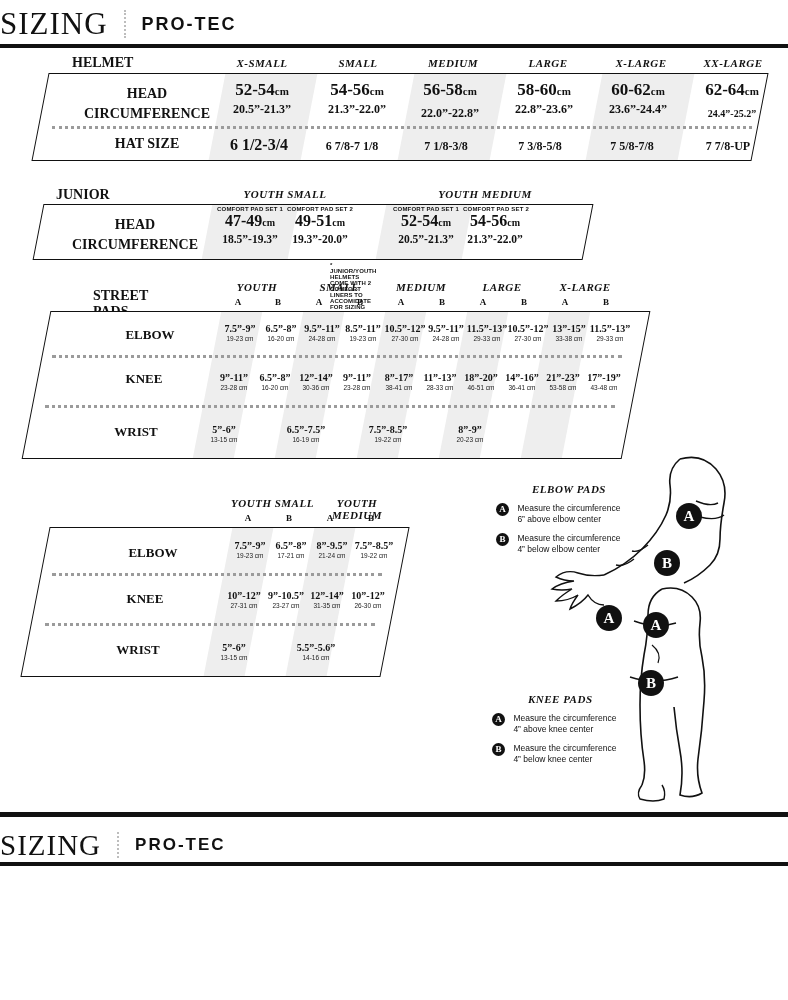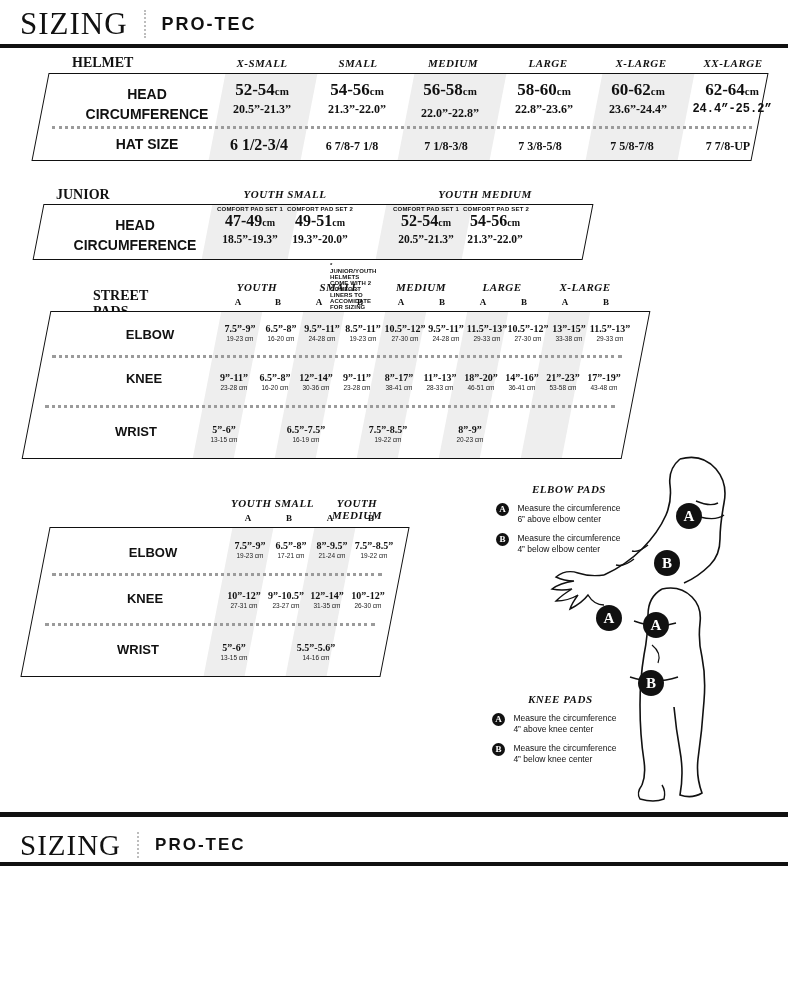--- a/index.html
+++ b/index.html
@@ -13,21 +13,20 @@
     position: relative;
     overflow: hidden;
   }
 
   
   .brandbar {
     position: absolute;
     left: 0; right: 0;
     display: flex;
     align-items: center;
-    padding-left: 20px;
   }
   .brandbar .sizing {
     font-family: "Liberation Serif", serif;
     letter-spacing: 1px;
   }
   .brandbar .divider {
     width: 0; border-left: 2px dotted #bdbdbd;
     margin: 0 16px;
   }
   .brandbar .protec {
@@ -65,21 +64,21 @@
     background: #eeeeee;
     transform: skewX(-11deg);
   }
   .dotrow {
     position: absolute;
     border-top: 3px dotted #9b9b9b;
     height: 0;
   }
   .rowlabel {
     position: absolute;
-    font-family: Liberation Sans, sans-serif;
+    font-family: Liberation Serif, serif;
     font-weight: bold;
     text-align: center;
   }
   .colhead {
     position: absolute;
     font-family: "Liberation Serif", serif;
     font-style: italic;
     font-weight: bold;
     text-align: center;
     font-size: 11px;
@@ -227,21 +226,21 @@
   <div class="cell" style="left:500px; top:80px; width:88px;">
     <div><span class="big" style="font-size:17px;">58-60</span><span class="unit" style="font-size:11px;">cm</span></div>
     <div class="sub" style="font-size:12px; margin-top:2px;">22.8”-23.6”</div>
   </div>
   <div class="cell" style="left:594px; top:80px; width:88px;">
     <div><span class="big" style="font-size:17px;">60-62</span><span class="unit" style="font-size:11px;">cm</span></div>
     <div class="sub" style="font-size:12px; margin-top:2px;">23.6”-24.4”</div>
   </div>
   <div class="cell" style="left:686px; top:80px; width:92px;">
     <div><span class="big" style="font-size:17px;">62-64</span><span class="unit" style="font-size:11px;">cm</span></div>
-    <div class="sub" style="font-size:12px; margin-top:2px;font-family:Liberation Mono, monospace;">24.4”-25.2”</div>
+    <div class="sub" style="font-size:10px; margin-top:8px;">24.4”-25.2”</div>
   </div>
 
   <div class="cell" style="left:215px; top:136px; width:88px;"><span class="sub" style="font-size:16px;">6 1/2-3/4</span></div>
   <div class="cell" style="left:308px; top:136px; width:88px;"><span class="sub" style="font-size:12px;">6 7/8-7 1/8</span></div>
   <div class="cell" style="left:402px; top:136px; width:88px;"><span class="sub" style="font-size:12px;">7 1/8-3/8</span></div>
   <div class="cell" style="left:496px; top:136px; width:88px;"><span class="sub" style="font-size:12px;">7 3/8-5/8</span></div>
   <div class="cell" style="left:588px; top:136px; width:88px;"><span class="sub" style="font-size:12px;">7 5/8-7/8</span></div>
   <div class="cell" style="left:682px; top:136px; width:92px;"><span class="sub" style="font-size:12px;">7 7/8-UP</span></div>
 </div>
 

